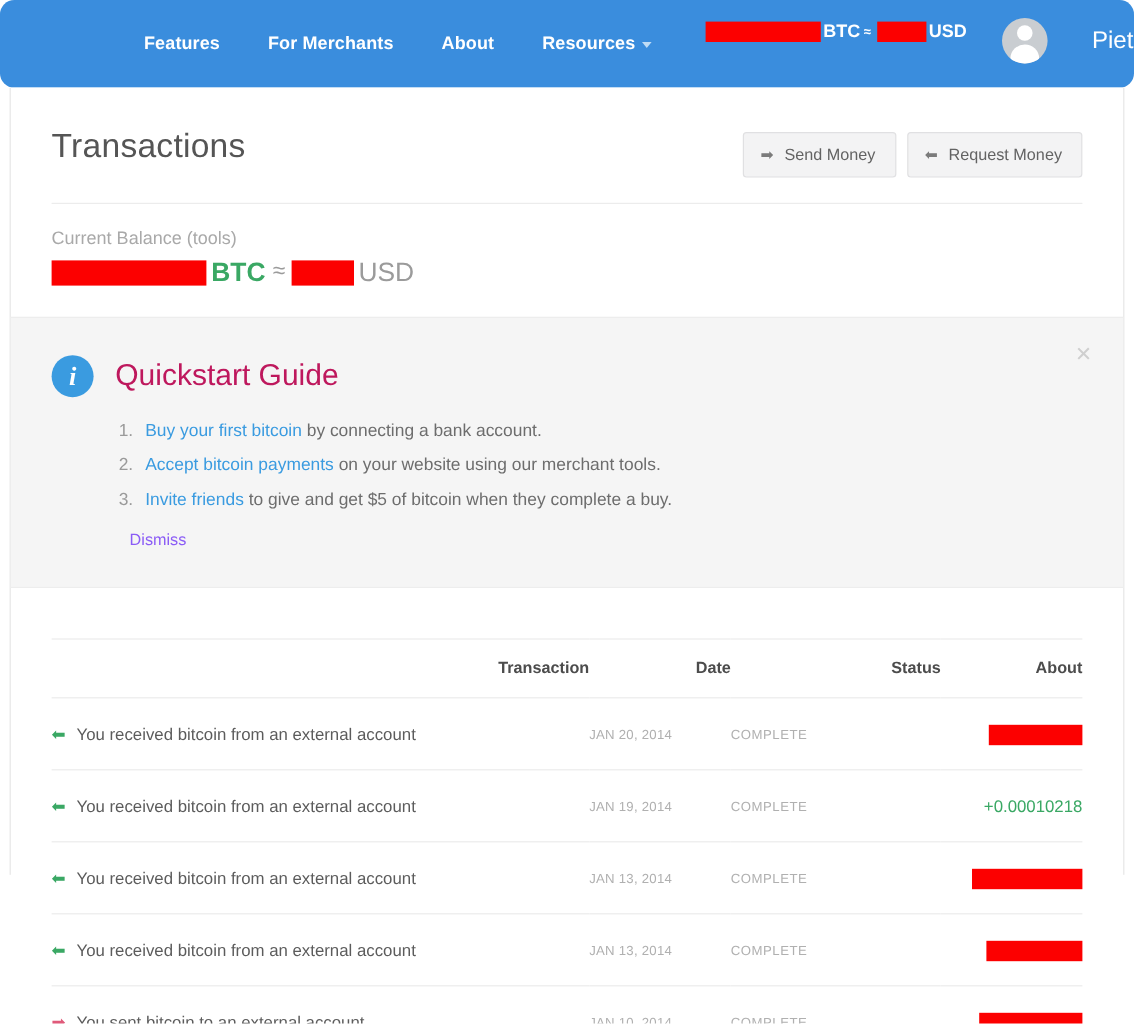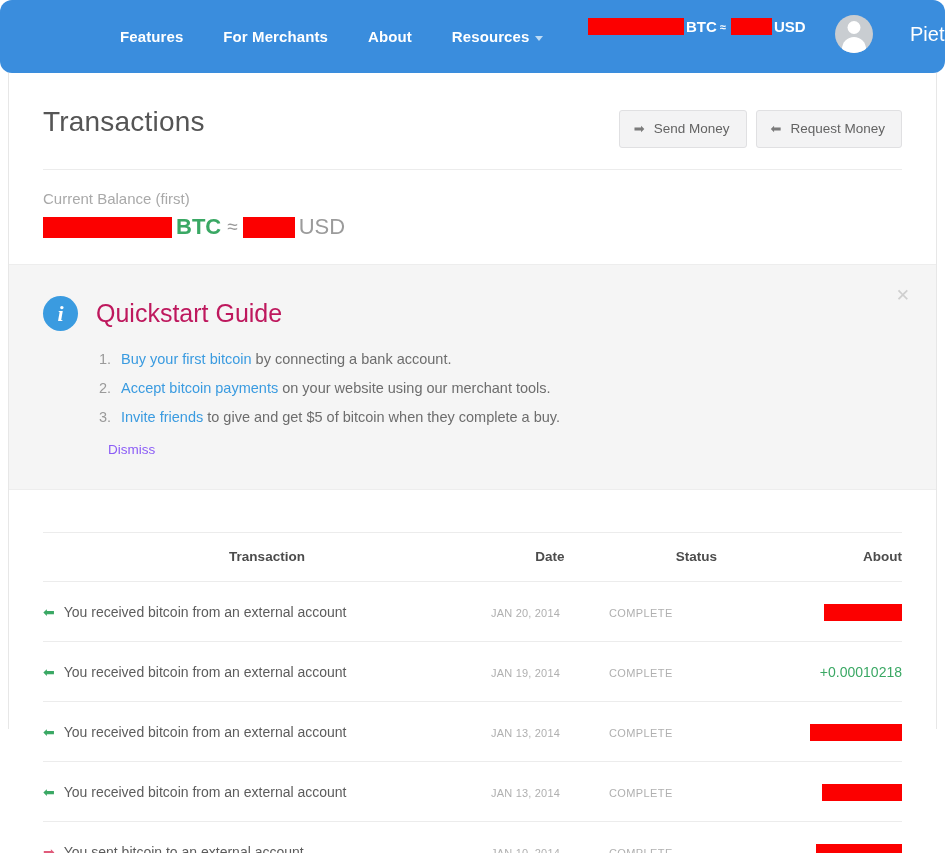--- a/index.html
+++ b/index.html
@@ -226,21 +226,21 @@
     cursor: pointer;
   }
 
   
   .tx-wrap { padding: 42px 34px 0 34px; }
   table.tx { width: 100%; border-collapse: collapse; }
   table.tx thead th {
     font-size: 13.5px;
     color: #4c4c4c;
     font-weight: bold;
-    text-align: center;
+    text-align: right;
     padding: 0 0 17px 0;
     border-top: 1px solid #ececec;
     padding-top: 16px;
   }
   table.tx thead th.right { text-align: right; }
   table.tx tbody td {
     border-top: 1px solid #ececec;
     padding: 21px 0 20px 0;
     vertical-align: middle;
   }
@@ -307,21 +307,21 @@
           <button class="btn">
             <span class="arrow-ico">⬅</span>
             <span>Request Money</span>
           </button>
         </div>
       </div>
 
       <div class="balance-block">
         <div class="balance-label">
           <span>Current Balance</span>
-          <span class="hide-link">(first)</span>
+          <span class="hide-link">(tools)</span>
         </div>
         <div class="balance-amount">
           <span class="redact btc"></span>
           <span class="unit-btc">BTC</span>
           <span class="approx">≈</span>
           <span class="redact usd"></span>
           <span class="unit-usd">USD</span>
         </div>
       </div>
     </div>

